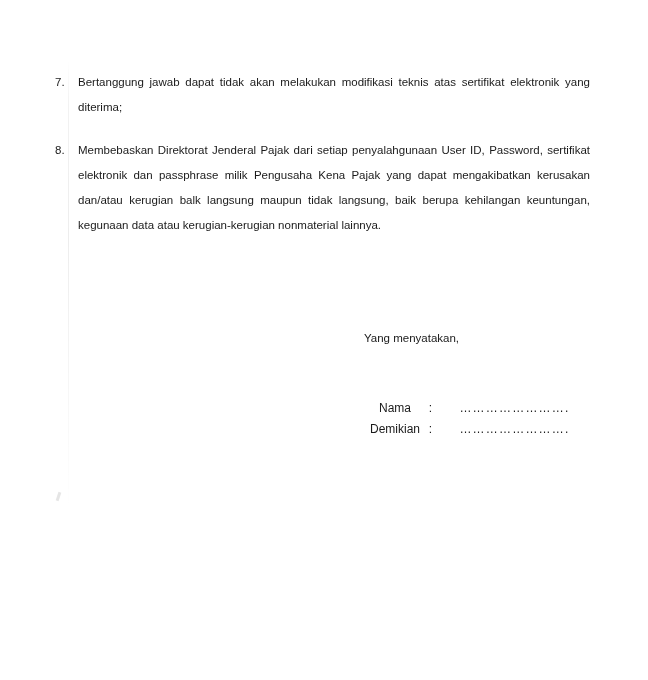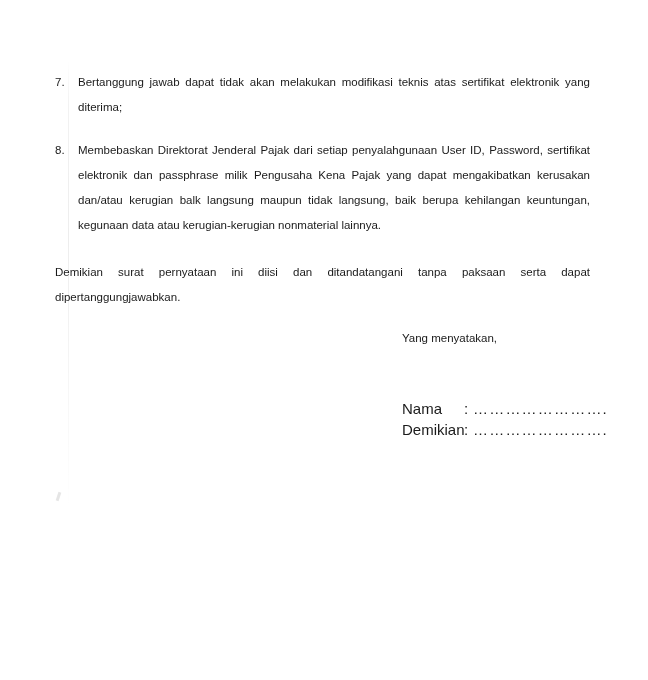--- a/index.html
+++ b/index.html
@@ -80,44 +80,45 @@
     text-align: justify;
     text-justify: inter-word;
     color: #1a1a1a;
   }
   #closing-paragraph {
     margin-top: 22px;
   }
 
   .signature-block {
     position: absolute;
-    left: 402px;
+    left: 364px;
     top: 330px;
     width: 230px;
   }
   .sign-title {
     font-size: 11.5px;
     color: #1a1a1a;
     line-height: 16px;
   }
   .stamp-label {
     font-size: 8.5px;
     color: #2a2a2a;
     margin-top: 48px;
     letter-spacing: 0.2px;
   }
   .name-rows {
     margin-top: 52px;
   }
   .name-row {
     display: flex;
     align-items: baseline;
-    font-size: 15px;
+    font-size: 12px;
     line-height: 21px;
     color: #1a1a1a;
+    text-align: center;
   }
   .name-label {
     width: 62px;
     flex: 0 0 62px;
   }
   .name-colon {
     width: 9px;
     flex: 0 0 9px;
   }
   .name-dots {
@@ -140,21 +141,20 @@
     <div class="list-item">
       <div class="list-num">7.</div>
       <div class="list-body">Bertanggung jawab dapat tidak akan melakukan modifikasi teknis atas sertifikat elektronik yang diterima;</div>
     </div>
 
     <div class="list-item">
       <div class="list-num">8.</div>
       <div class="list-body">Membebaskan Direktorat Jenderal Pajak dari setiap penyalahgunaan User ID, Password, sertifikat elektronik dan passphrase milik Pengusaha Kena Pajak yang dapat mengakibatkan kerusakan dan/atau kerugian balk langsung maupun tidak langsung, baik berupa kehilangan keuntungan, kegunaan data atau kerugian-kerugian nonmaterial lainnya.</div>
     </div>
 
-    <div class="para" id="closing-paragraph">Demikian surat pernyataan ini diisi dan ditandatangani tanpa paksaan serta dapat dipertanggungjawabkan.</div>
 
   </div>
 
   <div class="signature-block">
     <div class="sign-title">Yang menyatakan,</div>
 
     <div class="name-rows">
       <div class="name-row">
         <span class="name-label">Nama</span>
         <span class="name-colon">:</span>

